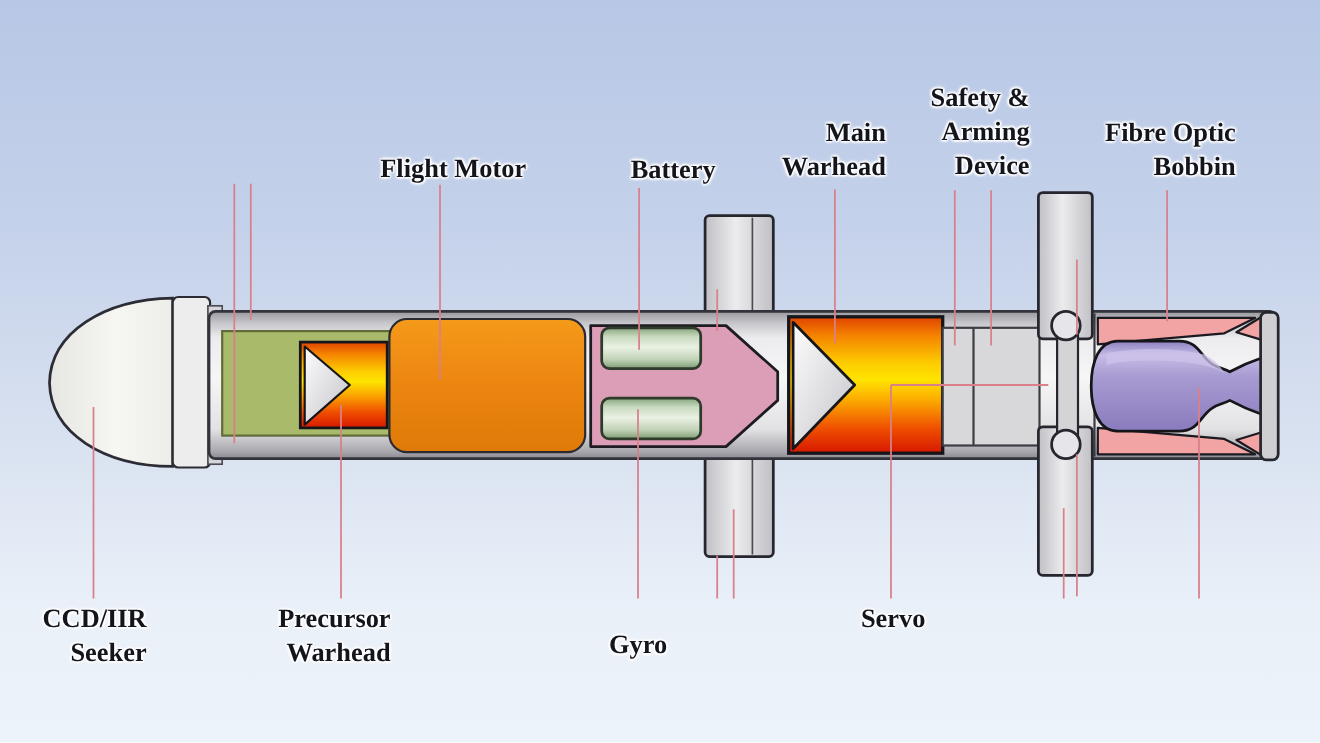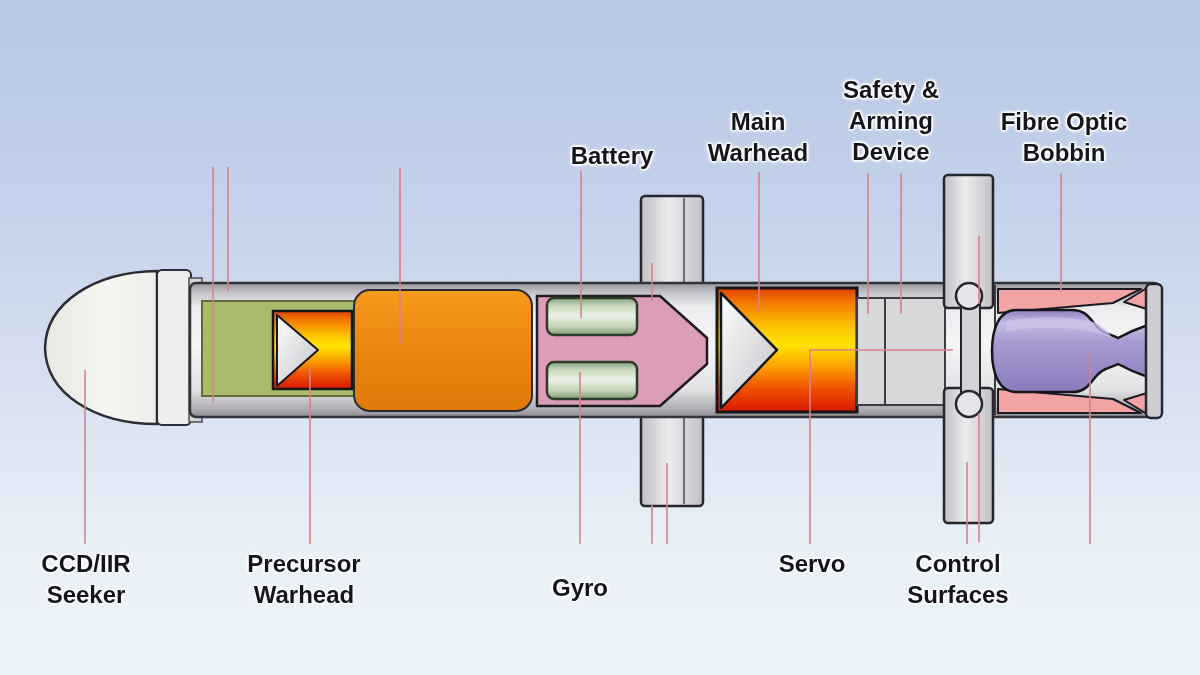--- a/index.html
+++ b/index.html
@@ -4,24 +4,25 @@
 <style>
   html,body{margin:0;padding:0;}
   #stage{
     position:relative;width:1200px;height:675px;overflow:hidden;
     background:linear-gradient(180deg,#b7c7e5 0%,#c4d1ea 30%,#d8e1f0 58%,#e9f0f8 82%,#edf3fa 100%);
     font-family:"Liberation Sans","DejaVu Sans",sans-serif;
   }
   #art{position:absolute;left:0;top:0;width:1200px;height:675px;}
   .lbl{
     position:absolute;transform:translateX(-50%);
-    white-space:pre-line;text-align:center;
+    white-space:pre-line;text-align:right;
     font-weight:bold;font-size:24px;line-height:31px;color:#14141c;
     text-shadow:0 0 3px #fff,0 0 3px #fff,0 0 5px #fff,
       1px 1px 2px #fff,-1px -1px 2px #fff,1px -1px 2px #fff,-1px 1px 2px #fff;
+    font-family:Liberation Serif, serif;
   }
 </style>
 </head>
 <body>
 
 <div id="stage">
 
 <svg id="art" viewBox="0 0 1200 675">
   <defs>
     <linearGradient id="bodyGrad" x1="0" y1="0" x2="0" y2="1">
@@ -157,31 +158,30 @@
     <line x1="667" y1="463" x2="667" y2="544"></line>
     <line x1="810" y1="350" x2="810" y2="544"></line>
     <line x1="810" y1="350" x2="953" y2="350"></line>
     <line x1="967" y1="462" x2="967" y2="544"></line>
     <line x1="979" y1="236" x2="979" y2="304"></line>
     <line x1="979" y1="413" x2="979" y2="542"></line>
     <line x1="1090" y1="352" x2="1090" y2="544"></line>
   </g>
 </svg>
 
+<div class="lbl" style="left:412px;top:139px">Flight Motor</div>
 <div class="lbl" style="left:612px;top:140px">Battery</div>
 <div class="lbl" style="left:758px;top:106px">Main
 Warhead</div>
 <div class="lbl" style="left:891px;top:74px">Safety &amp;
 Arming
 Device</div>
 <div class="lbl" style="left:86px;top:548px">CCD/IIR
 Seeker</div>
 
 <div class="lbl" style="left:1064px;top:106px">Fibre Optic
 Bobbin</div>
 <div class="lbl" style="left:304px;top:548px">Precursor
 Warhead</div>
 <div class="lbl" style="left:580px;top:572px">Gyro</div>
 <div class="lbl" style="left:812px;top:548px">Servo</div>
-<div class="lbl" style="left:958px;top:548px">Control
-Surfaces</div>
 
 </div>
 
 </body></html>

